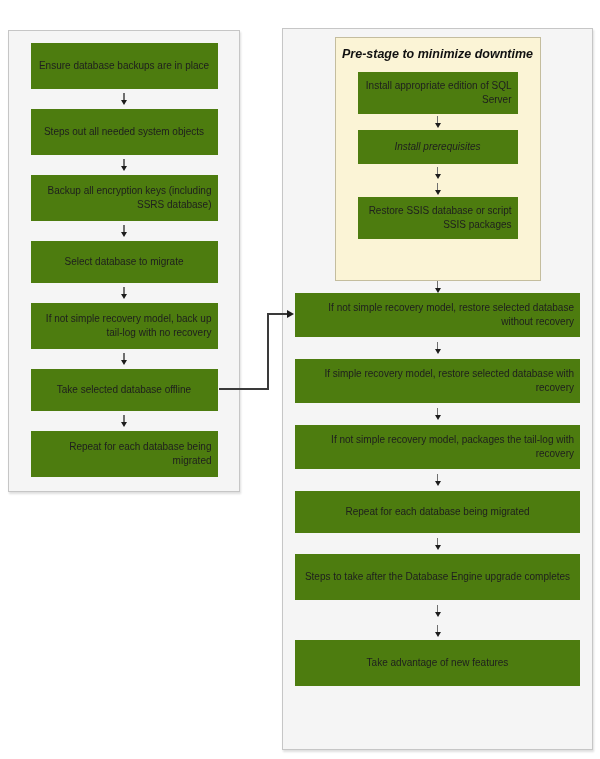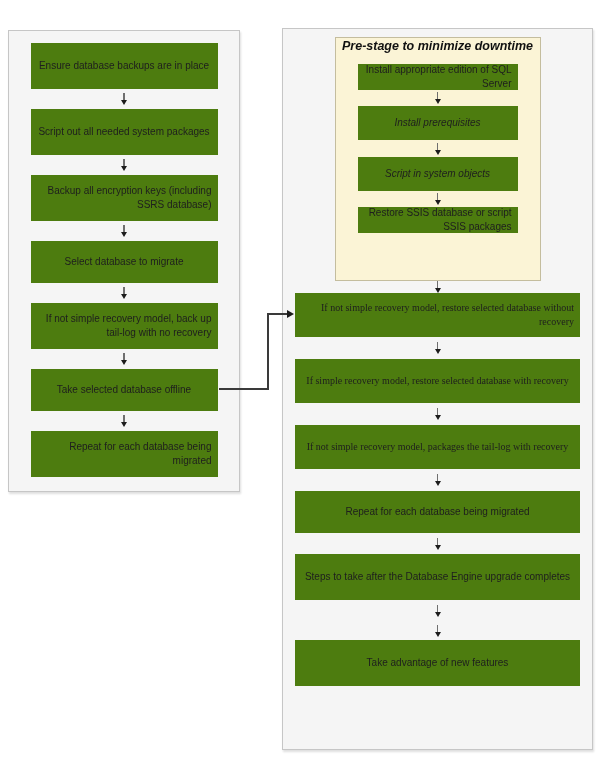--- a/index.html
+++ b/index.html
@@ -43,22 +43,22 @@
     display: flex;
     align-items: center;
     justify-content: center;
     box-sizing: border-box;
     padding: 2px 6px;
     flex-shrink: 0;
   }
   .box-l { width: 187px; }
   .box-w { width: 285px; }
   .box-p { width: 160px; }
-  .h34 { height: 34px; font-style: italic; } .h38 { height: 26px; } .h42 { height: 42px; }
-  .h44 { height: 44px; font-family: Liberation Serif, serif; } .h46 { height: 46px; }
+  .h34 { height: 34px; font-style: italic; } .h38 { height: 42px; } .h42 { height: 42px; }
+  .h44 { height: 44px; } .h46 { height: 46px; }
   .varrow {
     display: flex;
     flex-direction: column;
     align-items: center;
     justify-content: center;
     flex-shrink: 0;
   }
   .g12 { height: 12px; } .g16 { height: 16px; } .g17 { height: 17px; }
   .g19 { height: 19px; } .g20 { height: 20px; } .g21 { height: 21px; }
   .g22 { height: 22px; }
@@ -71,20 +71,21 @@
   }
   .prestage {
     background: #fbf4d6;
     border: 1px solid #c4bd9e;
     width: 206px;
     height: 244px;
     box-sizing: border-box;
     display: flex;
     flex-direction: column;
     align-items: center;
+    padding-top: 8px;
     flex-shrink: 0;
   }
   .prestage-title {
     font-size: 12.5px;
     font-weight: bold;
     font-style: italic;
     color: #111111;
     height: 16px;
     line-height: 16px;
     margin-bottom: 10px;
@@ -110,21 +111,21 @@
 
   <div class="col-title col-title-left">On existing system</div>
   <div class="col-title col-title-right">On new model</div>
 
   <div class="panel panel-left">
     <div class="box box-l h46">Ensure database backups are in place</div>
     <div class="varrow g20">
         <div class="stem"></div>
         <div class="head"></div>
       </div>
-    <div class="box box-l h46">Script out all needed system packages</div>
+    <div class="box box-l h46">Steps out all needed system objects</div>
     <div class="varrow g20">
         <div class="stem"></div>
         <div class="head"></div>
       </div>
     <div class="box box-l h46">Backup all encryption keys (including SSRS database)</div>
     <div class="varrow g20">
         <div class="stem"></div>
         <div class="head"></div>
       </div>
     <div class="box box-l h42">Select database to migrate</div>
@@ -152,21 +153,20 @@
       <div class="box box-p h38">Install appropriate edition of SQL Server</div>
       <div class="varrow g16">
           <div class="stem"></div>
           <div class="head"></div>
         </div>
       <div class="box box-p h34">Install prerequisites</div>
       <div class="varrow g17">
           <div class="stem"></div>
           <div class="head"></div>
         </div>
-      <div class="box box-p h34">Script in system objects</div>
       <div class="varrow g16">
           <div class="stem"></div>
           <div class="head"></div>
         </div>
       <div class="box box-p h38">Restore SSIS database or script SSIS packages</div>
     </div>
 
     <div class="varrow g12">
         <div class="stem"></div>
         <div class="head"></div>

